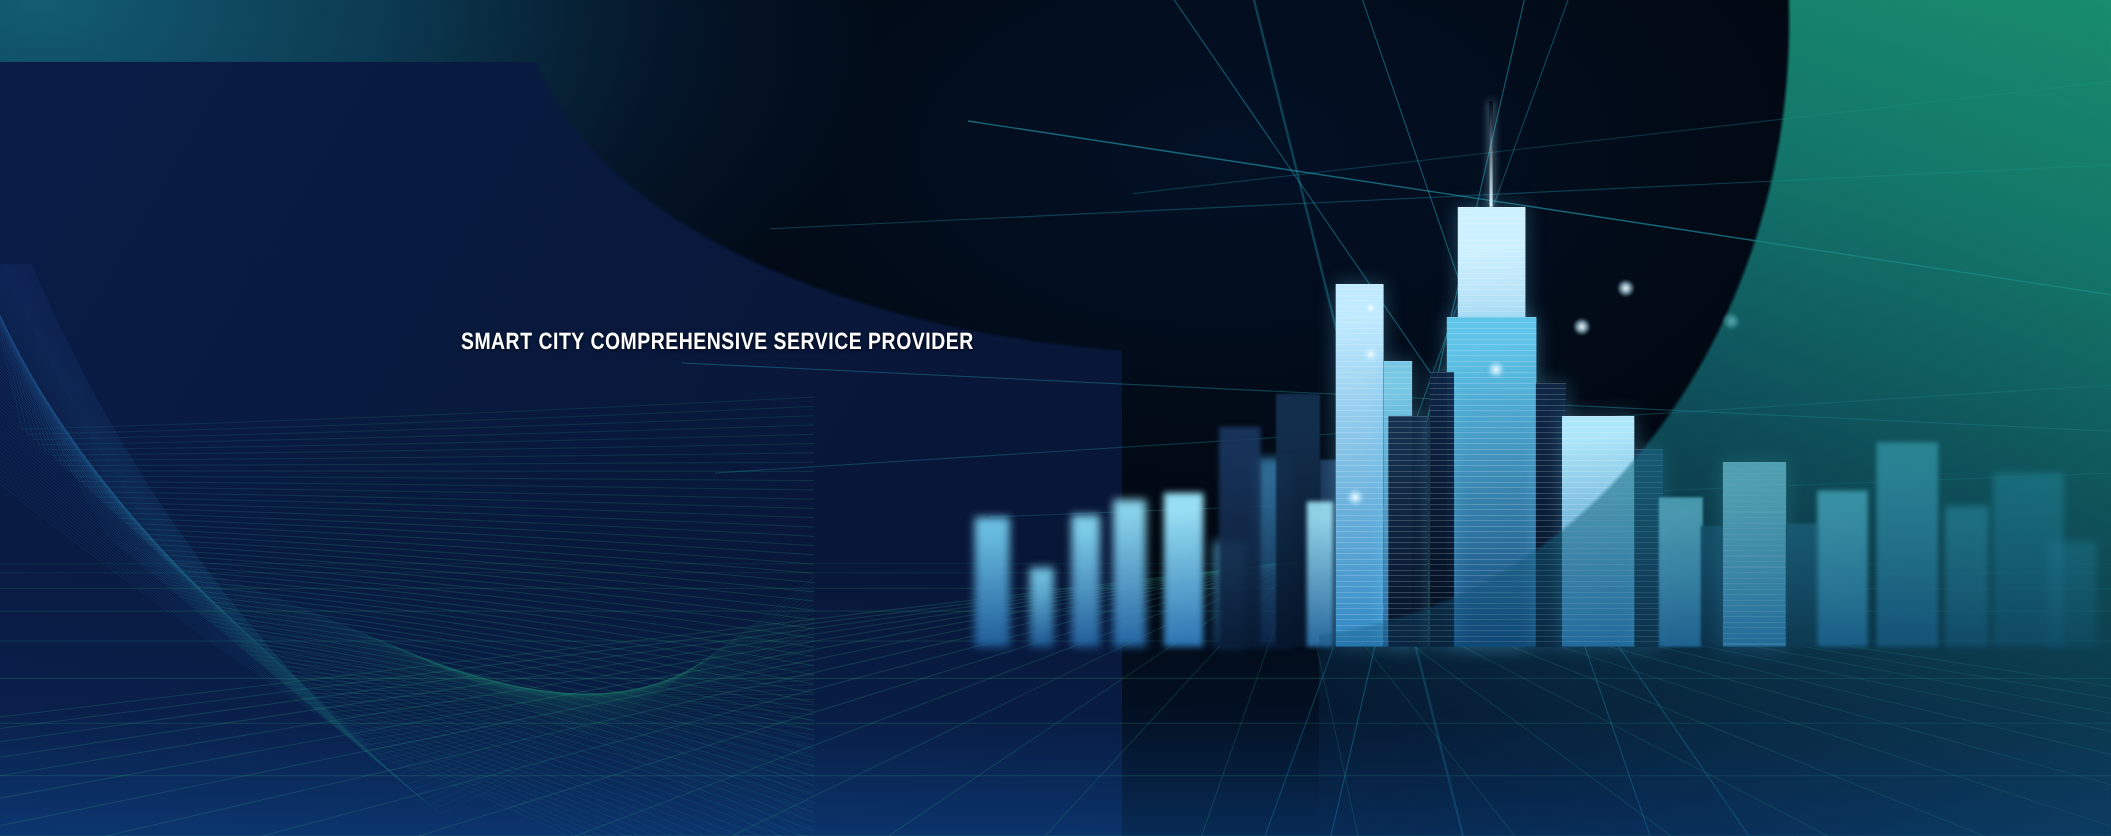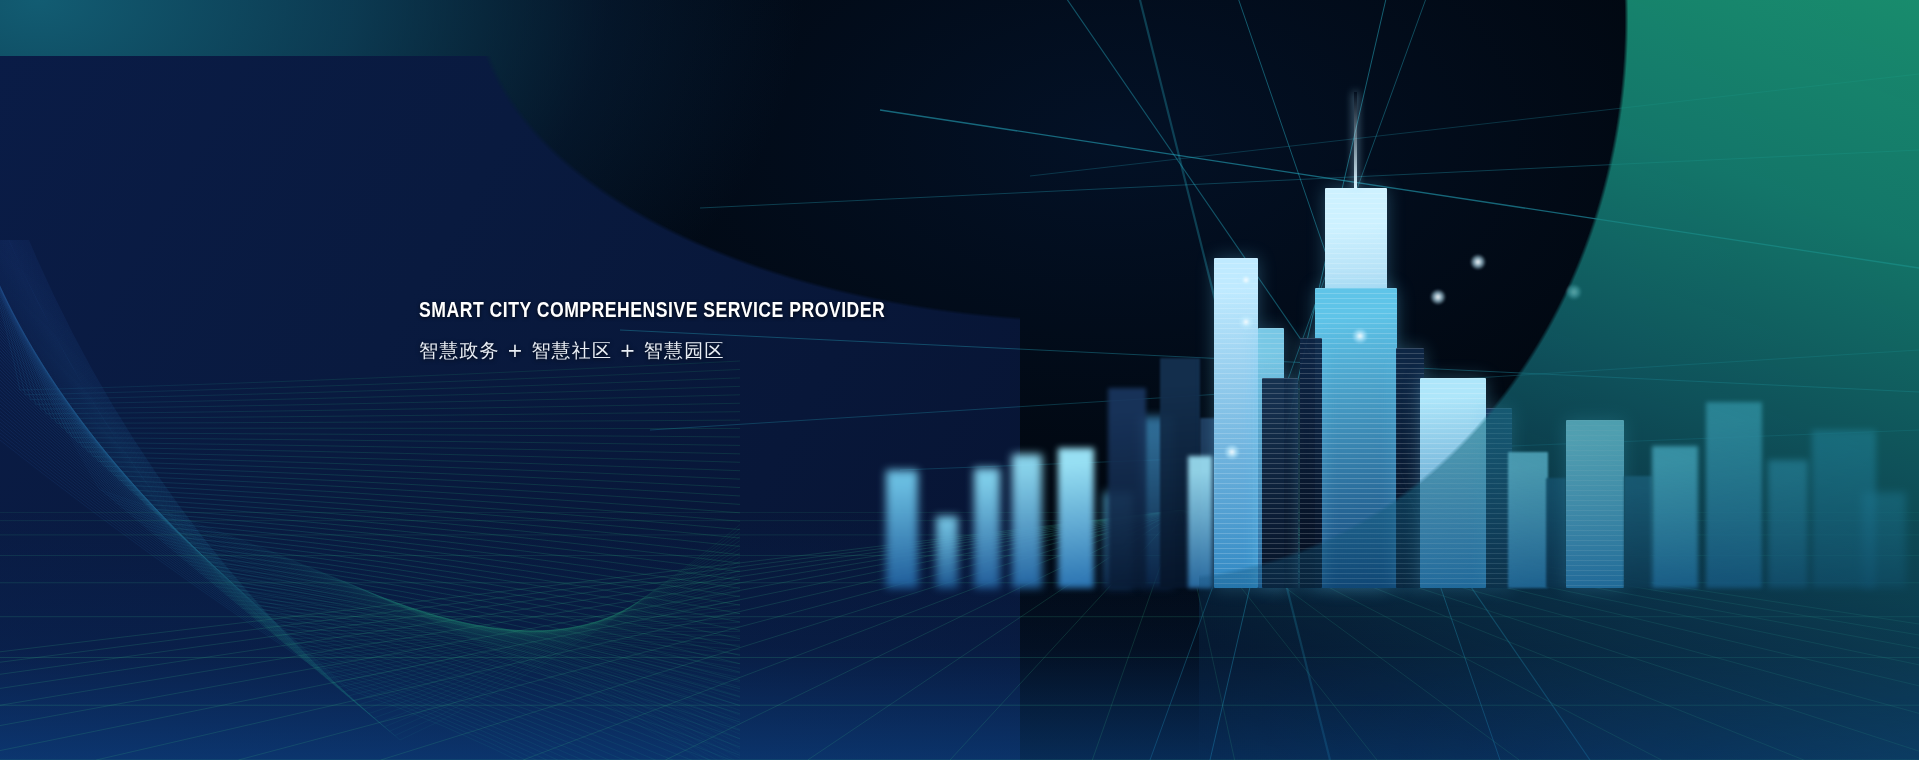--- a/index.html
+++ b/index.html
@@ -346,16 +346,15 @@
       <div style="position: absolute; left: 1430px; bottom: 455px; width: 16px; height: 16px; border-radius: 50%; background: radial-gradient(circle, rgb(255, 255, 255) 0%, rgba(190, 235, 255, 0.65) 35%, rgba(120, 200, 255, 0) 72%); filter: blur(1px);"></div>
       <div style="position: absolute; left: 1470px; bottom: 490px; width: 16px; height: 16px; border-radius: 50%; background: radial-gradient(circle, rgb(255, 255, 255) 0%, rgba(190, 235, 255, 0.65) 35%, rgba(120, 200, 255, 0) 72%); filter: blur(1px);"></div>
       <div style="position: absolute; left: 1566px; bottom: 460px; width: 16px; height: 16px; border-radius: 50%; background: radial-gradient(circle, rgb(255, 255, 255) 0%, rgba(190, 235, 255, 0.65) 35%, rgba(120, 200, 255, 0) 72%); filter: blur(1px);"></div>
       <div style="position: absolute; left: 1224px; bottom: 300px; width: 16px; height: 16px; border-radius: 50%; background: radial-gradient(circle, rgb(255, 255, 255) 0%, rgba(190, 235, 255, 0.65) 35%, rgba(120, 200, 255, 0) 72%); filter: blur(1px);"></div>
     </div>
 
   <div id="green-sweep"></div>
 
   <div id="copy">
     <div id="eyebrow">SMART CITY COMPREHENSIVE SERVICE PROVIDER</div>
-    <div id="subline">智慧政务 + 智慧社区 + 智慧园区</div>
   </div>
 
 </div>
 
 </body></html>

